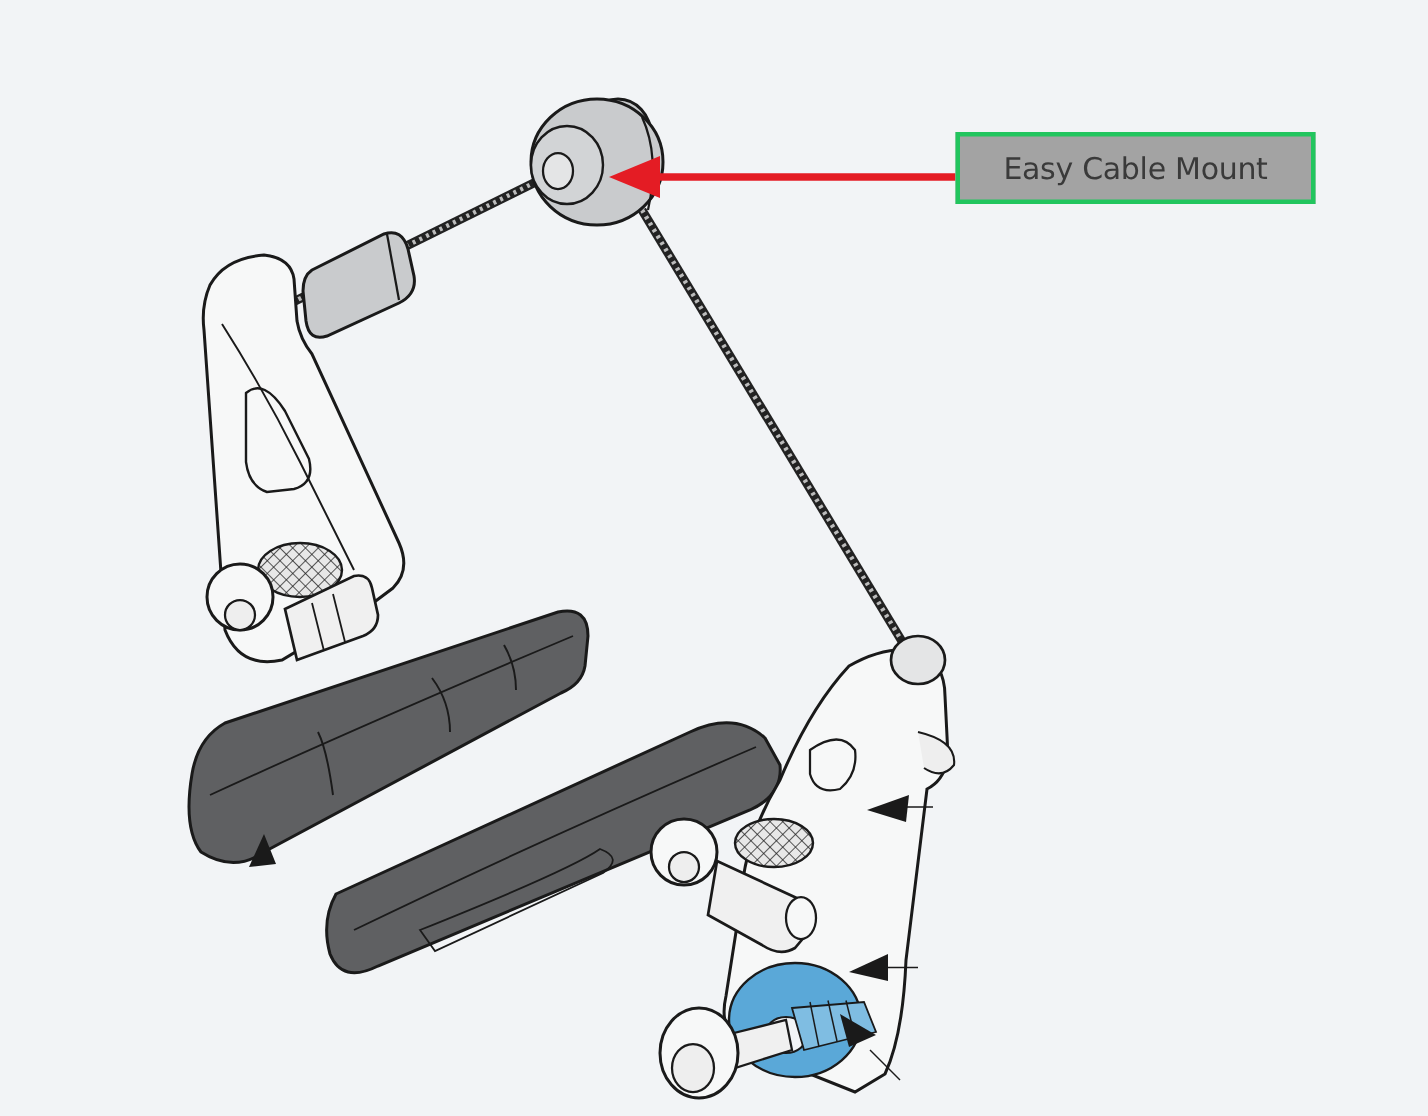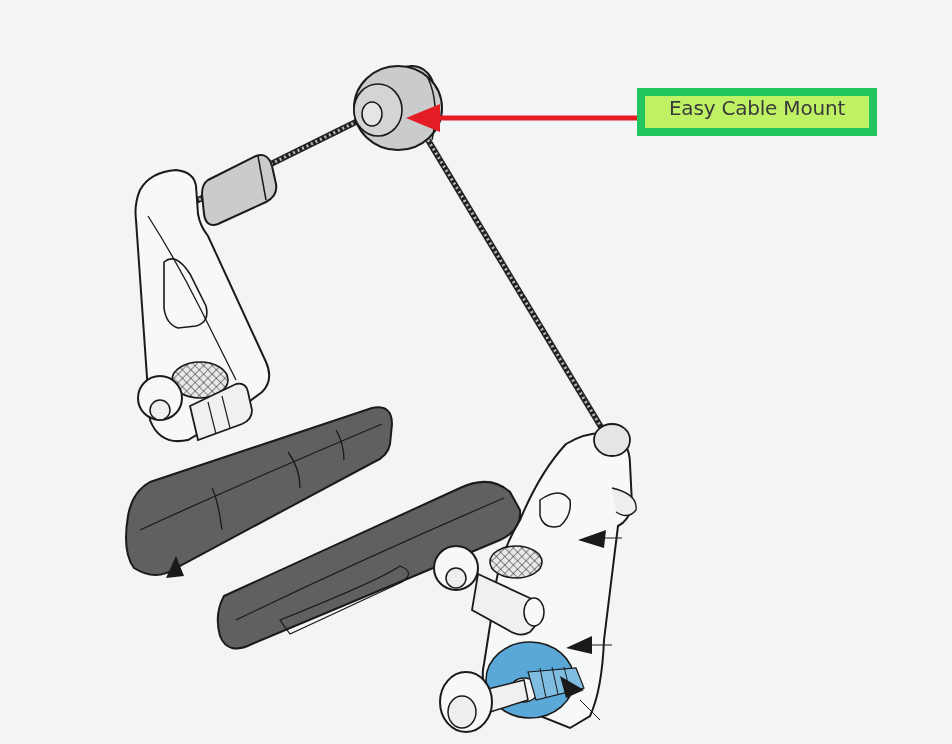--- a/index.html
+++ b/index.html
@@ -9,23 +9,23 @@
     font-family: "DejaVu Sans", sans-serif;
     position: relative;
   }
   .stage { position: absolute; left: 0; top: 0; width: 952px; height: 744px; }
   .stage svg { position: absolute; left: 0; top: 0; }
   .callout-box {
     position: absolute;
     left: 637px; top: 88px;
     width: 240px; height: 48px;
     box-sizing: border-box;
-    border: 8px solid #22c55e;
-    background: #bef264;
-    display: flex; align-items: flex-start; justify-content: center;
+    border: 3px solid #22c55e;
+    background: #a3a3a3;
+    display: flex; align-items: center; justify-content: center;
   }
   .callout-label {
     font-family: "DejaVu Sans", sans-serif;
     font-size: 20px; color: #3a3a3a; letter-spacing: -0.2px;
   }
 </style>
 </head>
 <body>
 
 <div class="stage">

